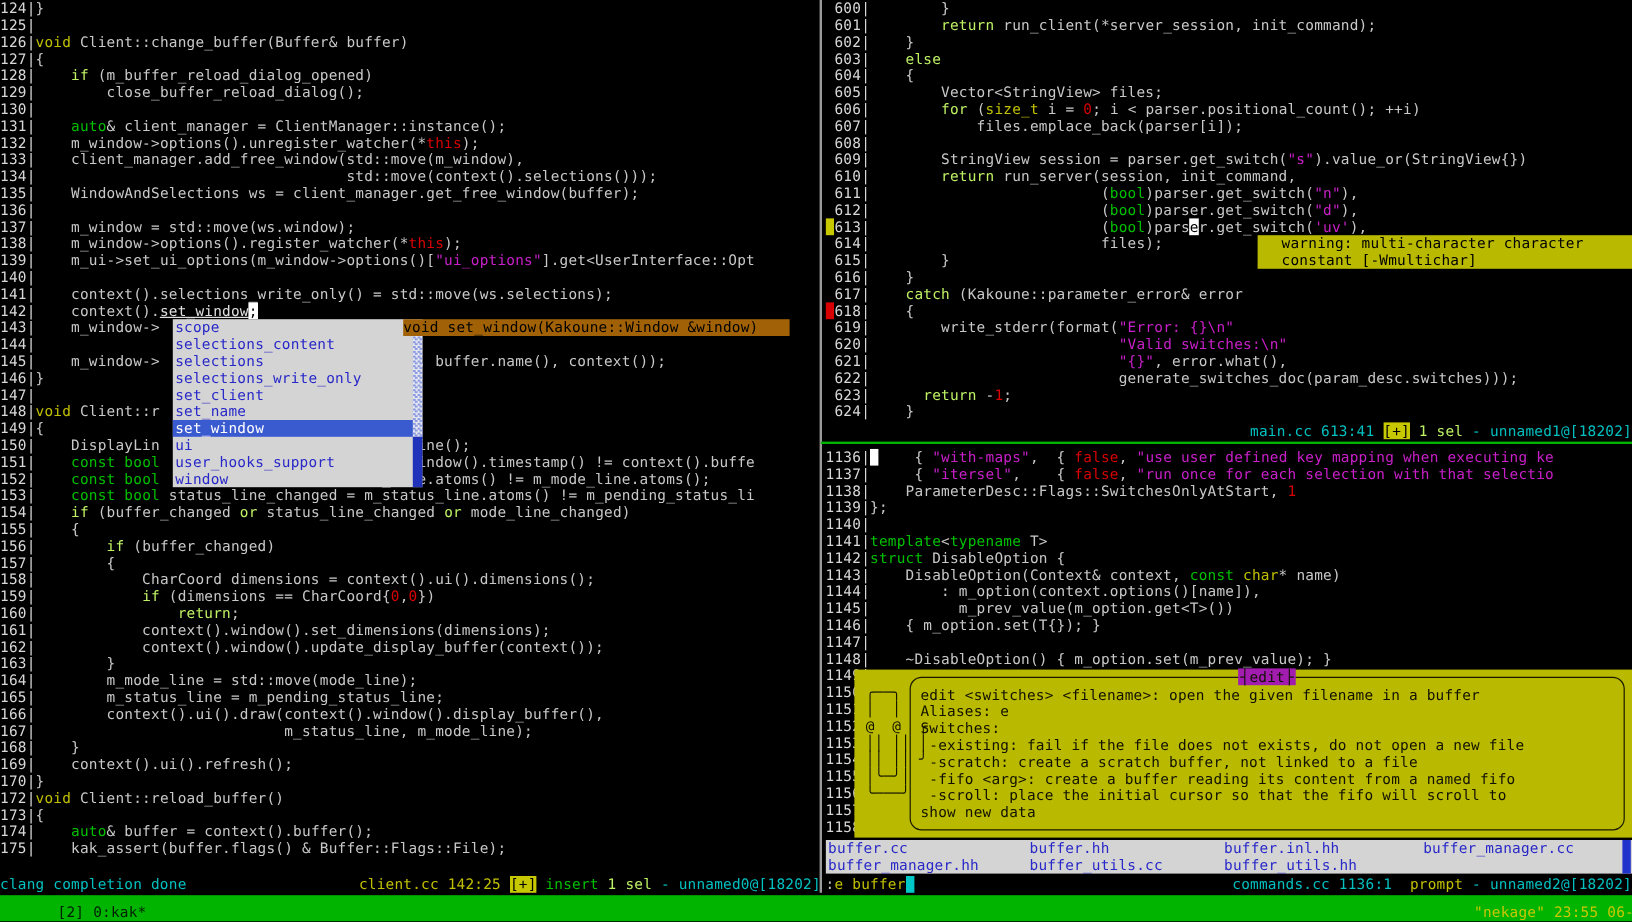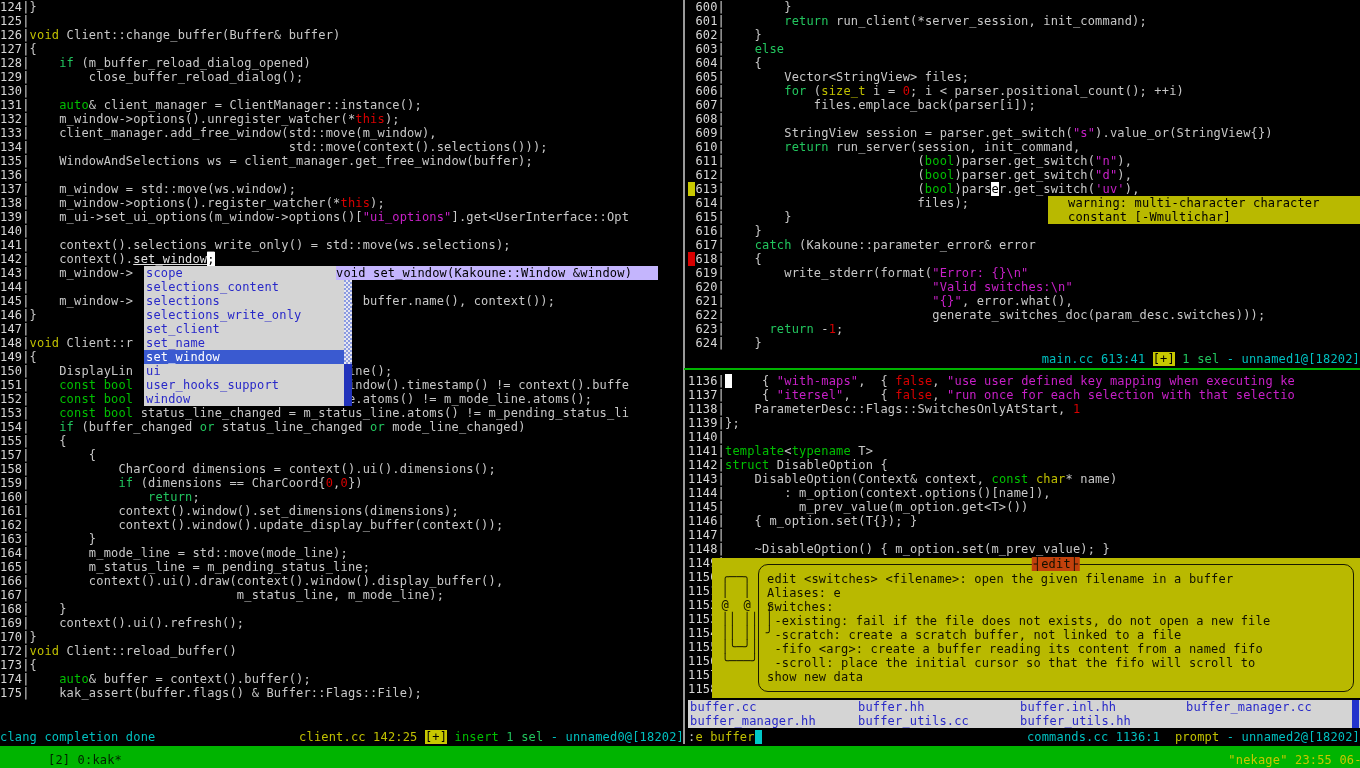--- a/index.html
+++ b/index.html
@@ -3,21 +3,21 @@
 <meta charset="utf-8">
 <style>
   html,body{margin:0;padding:0;background:#000;}
   .scr{position:relative;width:1360px;height:768px;background:#000;overflow:hidden;
        font-family:"DejaVu Sans Mono",monospace;font-size:12px;line-height:14px;letter-spacing:.177px;}
   .pane{position:absolute;overflow:hidden;}
   .cl{height:14px;white-space:pre;}
   
   .s-w{color:#c8c8c8}
   .s-ln{color:#d8d8d8}
-  .s-b{color:#22c55e}
+  .s-b{color:#bef264}
   .s-g{color:#00c000}
   .s-y{color:#c0c000}
   .s-r{color:#d80000}
   .s-m{color:#c820c8}
   .s-c{color:#00c0c0}
   .s-cur{background:#ffffff;color:#000}
   .s-curc{background:#00c8c8;color:#00c8c8}
   .s-ul{color:#e0e0e0;text-decoration:underline}
   .s-fy{background:#c8c800;color:#c8c800}
   .s-fr{background:#d80000;color:#d80000}
@@ -29,27 +29,27 @@
   .status{position:absolute;height:14px;display:flex;justify-content:space-between;white-space:pre;}
   
   .cpopup{position:absolute;left:144px;top:266px;width:208px;height:140px;background:#d4d4d4;z-index:5;}
   .citem{height:14px;white-space:pre;color:#2828c8;padding-left:2px;}
   .citem.sel{background:#3a5ad0;color:#fff;}
   .cscroll{position:absolute;right:0;top:0;width:8px;height:140px;}
   .cscroll .dots{position:absolute;top:0;left:0;width:8px;height:98px;
       background:conic-gradient(#8c9ce0 90deg,#e6e6f0 0 180deg,#8c9ce0 0 270deg,#e6e6f0 0);background-size:4px 4px;}
   .cscroll .solid{position:absolute;top:98px;left:0;width:8px;height:42px;background:#2233bb;}
   
-  .tooltip{position:absolute;background:#c4b5fd;color:#000;white-space:pre;z-index:6;height:14px;}
+  .tooltip{position:absolute;background:#a16207;color:#000;white-space:pre;z-index:6;height:14px;}
   .warn{position:absolute;background:#b9b900;color:#000;white-space:pre;z-index:6;padding:0 20px;}
   
   .help{position:absolute;left:24px;top:184px;width:648px;height:140px;background:#b9b900;z-index:6;}
   .clippy{position:absolute;left:2px;top:12px;margin:0;color:#111100;white-space:pre;font:inherit;letter-spacing:.177px;}
   .hbox{position:absolute;left:46px;top:6px;right:6px;bottom:6px;border:1px solid #1a1a00;border-radius:10px;}
-  .htitle{position:absolute;top:-8px;left:50%;transform:translateX(-50%);background:#c2410c;padding:0 2px;color:#111100;}
+  .htitle{position:absolute;top:-8px;left:50%;transform:translateX(-50%);background:#a21caf;padding:0 2px;color:#111100;}
   .htext{position:absolute;left:8px;top:7px;margin:0;color:#111100;white-space:pre;font:inherit;letter-spacing:.177px;}
   
   .bmenu{position:absolute;left:0;top:326px;width:672px;height:28px;background:#d4d4d4;z-index:4;}
   .menu-row{position:absolute;left:0;width:712px;height:14px;padding-left:14px;}
   .menu-row.r0{top:0}.menu-row.r1{top:14px}
   .mitem{position:absolute;white-space:pre;color:#2828c8;}
   .mcol0{left:2px}.mcol1{left:170px}.mcol2{left:332px}.mcol3{left:498px}
   .bscroll{position:absolute;right:1px;top:0;width:7px;height:28px;background:#2233cc;}
   
   .tmux{position:absolute;left:0;top:746px;width:1360px;height:28px;background:#00b400;
@@ -88,20 +88,21 @@
       <div class="cl"><span class="s-ln">146|</span><span class="s-w">}</span></div>
       <div class="cl"><span class="s-ln">147|</span></div>
       <div class="cl"><span class="s-ln">148|</span><span class="s-y">void</span><span class="s-w"> Client::r</span></div>
       <div class="cl"><span class="s-ln">149|</span><span class="s-w">{</span></div>
       <div class="cl"><span class="s-ln">150|</span><span class="s-w">    DisplayLin                        ode_line();</span></div>
       <div class="cl"><span class="s-ln">151|</span><span class="s-w">    </span><span class="s-g">const</span><span class="s-w"> </span><span class="s-g">bool</span><span class="s-w">                        t().window().timestamp() != context().buffe</span></div>
       <div class="cl"><span class="s-ln">152|</span><span class="s-w">    </span><span class="s-g">const</span><span class="s-w"> </span><span class="s-g">bool</span><span class="s-w">                        e_line.atoms() != m_mode_line.atoms();</span></div>
       <div class="cl"><span class="s-ln">153|</span><span class="s-w">    </span><span class="s-g">const</span><span class="s-w"> </span><span class="s-g">bool</span><span class="s-w"> status_line_changed = m_status_line.atoms() != m_pending_status_li</span></div>
       <div class="cl"><span class="s-ln">154|</span><span class="s-w">    </span><span class="s-b">if</span><span class="s-w"> (buffer_changed </span><span class="s-b">or</span><span class="s-w"> status_line_changed </span><span class="s-b">or</span><span class="s-w"> mode_line_changed)</span></div>
       <div class="cl"><span class="s-ln">155|</span><span class="s-w">    {</span></div>
+      <div class="cl"><span class="s-ln">156|</span><span class="s-w">        </span><span class="s-b">if</span><span class="s-w"> (buffer_changed)</span></div>
       <div class="cl"><span class="s-ln">157|</span><span class="s-w">        {</span></div>
       <div class="cl"><span class="s-ln">158|</span><span class="s-w">            CharCoord dimensions = context().ui().dimensions();</span></div>
       <div class="cl"><span class="s-ln">159|</span><span class="s-w">            </span><span class="s-b">if</span><span class="s-w"> (dimensions == CharCoord{</span><span class="s-r">0</span><span class="s-w">,</span><span class="s-r">0</span><span class="s-w">})</span></div>
       <div class="cl"><span class="s-ln">160|</span><span class="s-w">                </span><span class="s-b">return</span><span class="s-w">;</span></div>
       <div class="cl"><span class="s-ln">161|</span><span class="s-w">            context().window().set_dimensions(dimensions);</span></div>
       <div class="cl"><span class="s-ln">162|</span><span class="s-w">            context().window().update_display_buffer(context());</span></div>
       <div class="cl"><span class="s-ln">163|</span><span class="s-w">        }</span></div>
       <div class="cl"><span class="s-ln">164|</span><span class="s-w">        m_mode_line = std::move(mode_line);</span></div>
       <div class="cl"><span class="s-ln">165|</span><span class="s-w">        m_status_line = m_pending_status_line;</span></div>
       <div class="cl"><span class="s-ln">166|</span><span class="s-w">        context().ui().draw(context().window().display_buffer(),</span></div>

